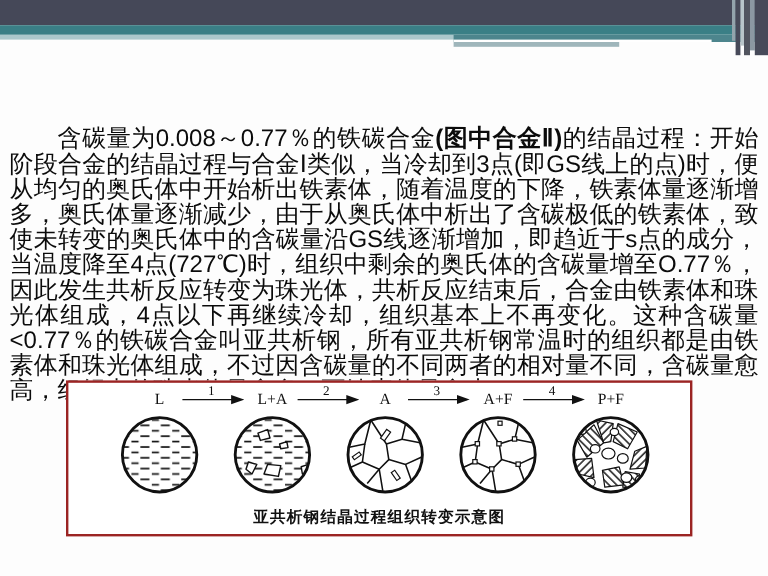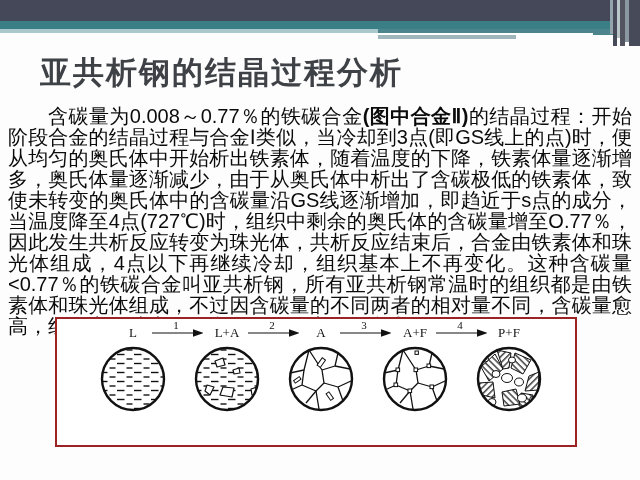--- a/index.html
+++ b/index.html
@@ -62,21 +62,20 @@
   <div class="bar bar-grayright"></div>
   <div class="corner-stripes">
     <div class="cs1"></div>
     <div class="cs2"></div>
     <div class="cs3"></div>
     <div class="cs4"></div>
     <div class="cs5"></div>
     <div class="cs6"></div>
   </div>
 
-  <h1 class="title">亚共析钢的结晶过程分析</h1>
 
   <p class="body-text"><span>含碳量为0.008～0.77％的铁碳合金</span><b>(图中合金Ⅱ)</b><span>的结晶过程：开始阶段合金的结晶过程与合金Ⅰ类似，当冷却到3点(即GS线上的点)时，便从均匀的奥氏体中开始析出铁素体，随着温度的下降，铁素体量逐渐增多，奥氏体量逐渐减少，由于从奥氏体中析出了含碳极低的铁素体，致使未转变的奥氏体中的含碳量沿GS线逐渐增加，即趋近于s点的成分，当温度降至4点(727℃)时，组织中剩余的奥氏体的含碳量增至O.77％，因此发生共析反应转变为珠光体，共析反应结束后，合金由铁素体和珠光体组成，4点以下再继续冷却，组织基本上不再变化。这种含碳量&lt;0.77％的铁碳合金叫亚共析钢，所有亚共析钢常温时的组织都是由铁素体和珠光体组成，不过因含碳量的不同两者的相对量不同，含碳量愈高，组织中的珠光体量愈多，而铁素体量愈少。</span></p>
 
   <figure class="diagram">
     <svg width="518" height="126" viewBox="0 0 518 126">
       <defs>
         <clipPath id="circClip">
             <circle cx="0" cy="0" r="31"></circle>
           </clipPath>
         <pattern id="dashPat" width="17" height="9" patternUnits="userSpaceOnUse">
@@ -185,15 +184,16 @@
             <ellipse cx="13" cy="19" rx="4.5" ry="4"></ellipse>
             <ellipse cx="-17" cy="23" rx="4" ry="3.5"></ellipse>
             <ellipse cx="24" cy="21" rx="3.5" ry="3.5"></ellipse>
             <ellipse cx="-24" cy="-20" rx="3.5" ry="3"></ellipse>
             <ellipse cx="3" cy="-19" rx="3.5" ry="3"></ellipse>
           </g>
         </g>
         <circle r="31" fill="none" stroke="#111" stroke-width="2.4"></circle>
       </g>
     </svg>
+    <figcaption>亚共析钢结晶过程组织转变示意图</figcaption>
   </figure>
 
 </div>
 
 </body></html>

